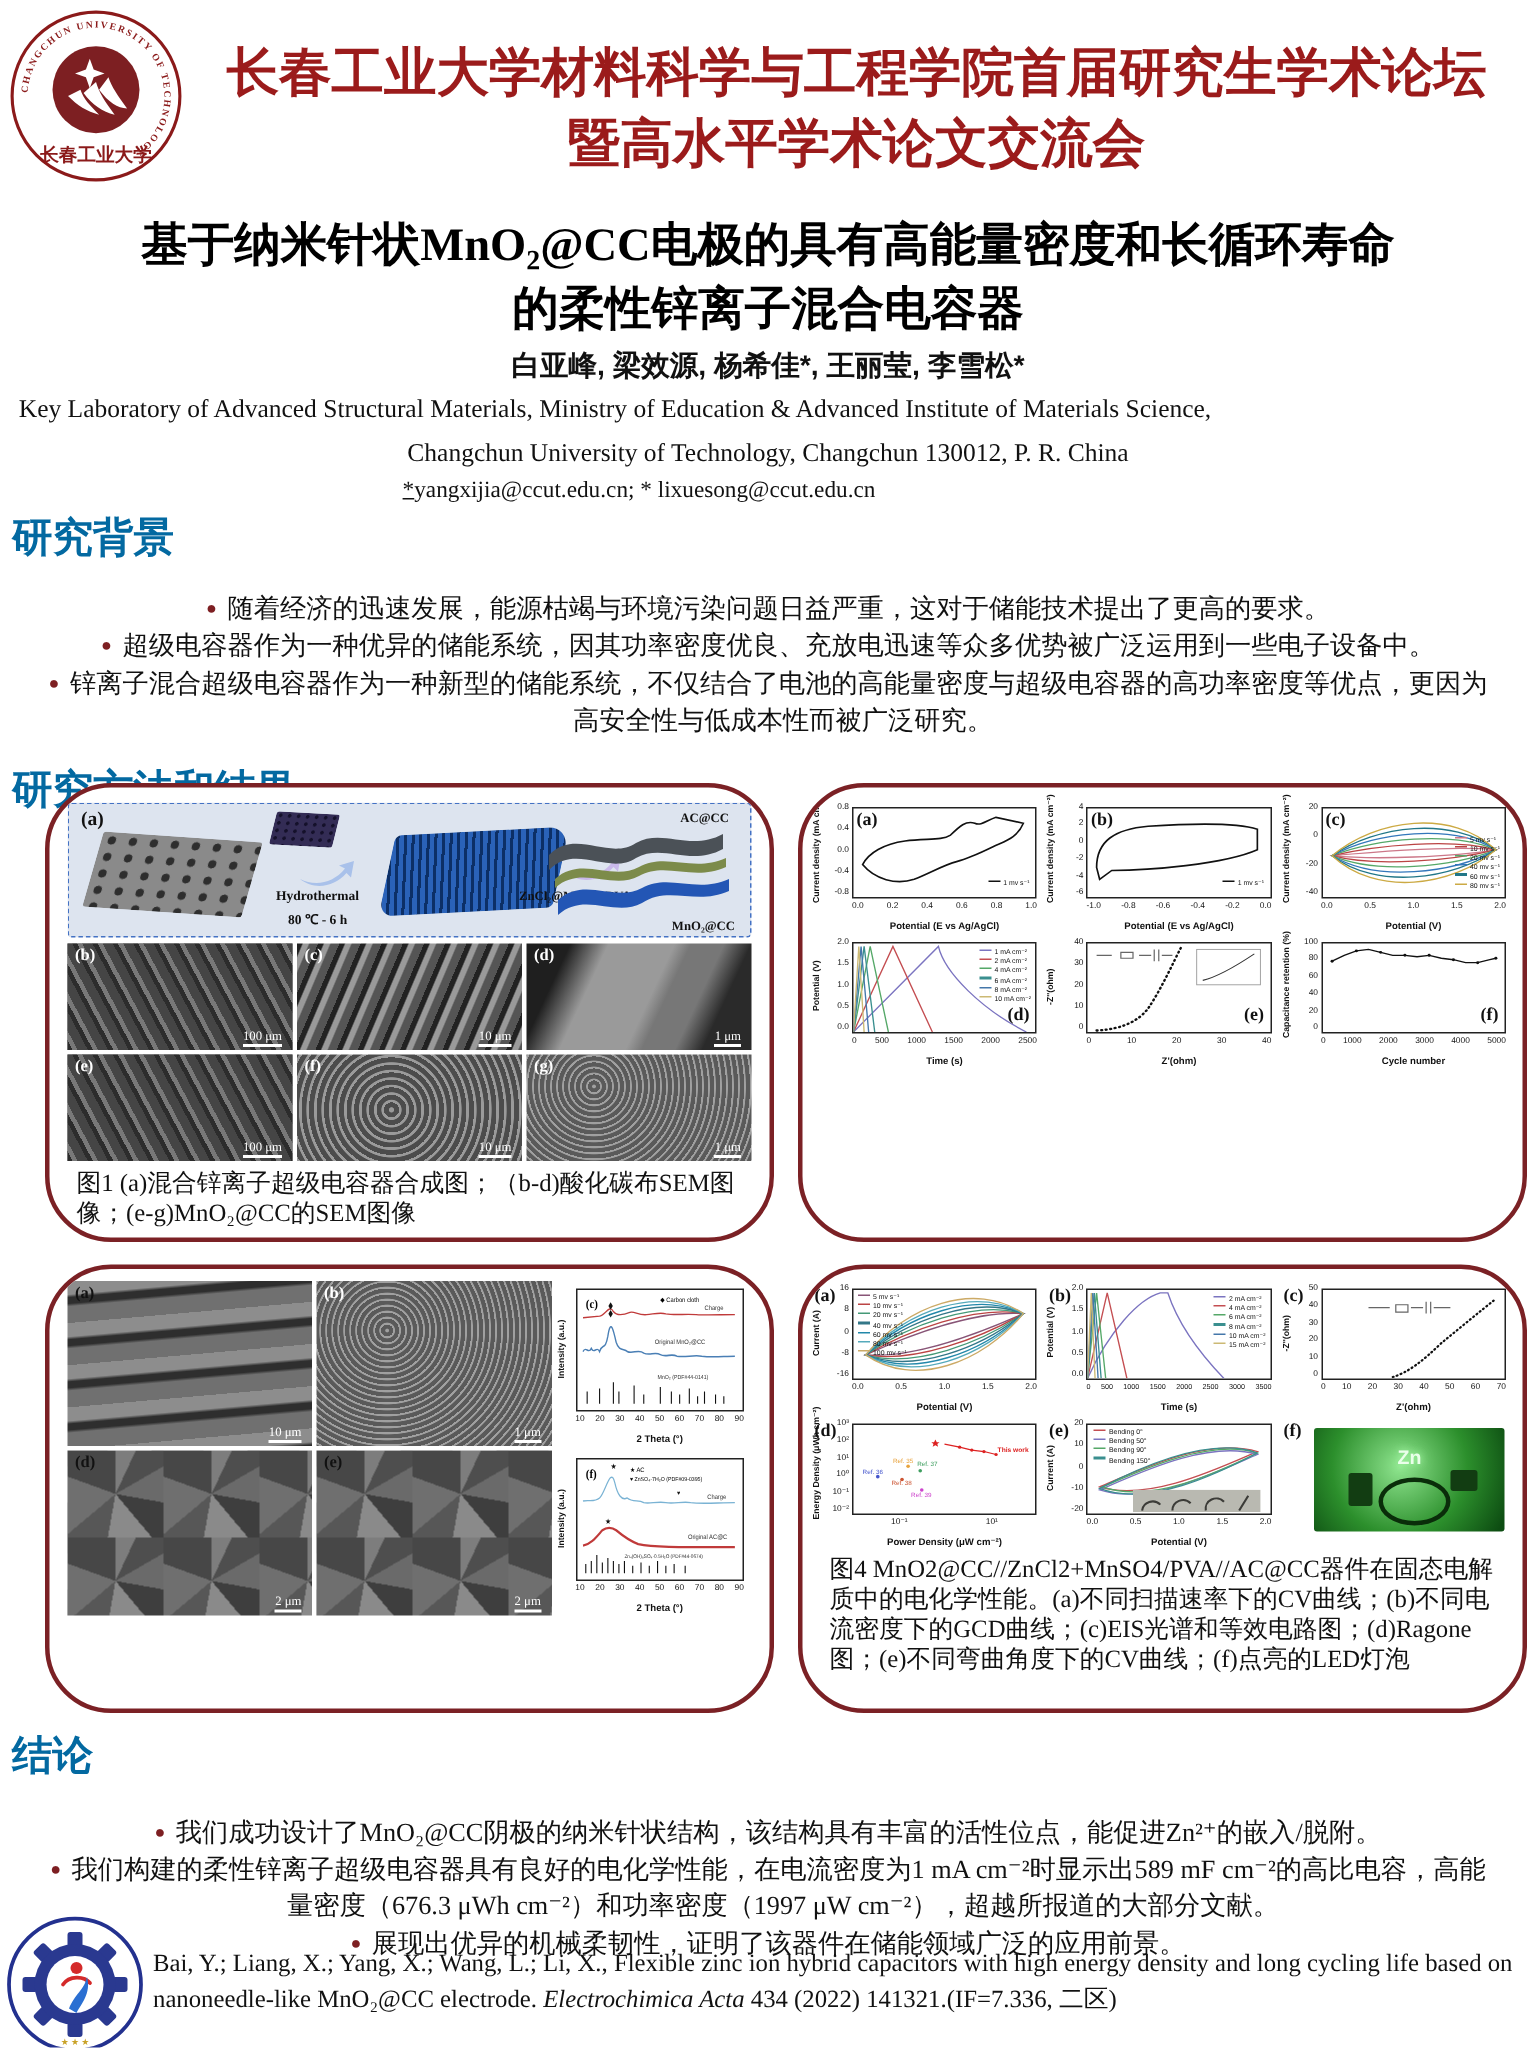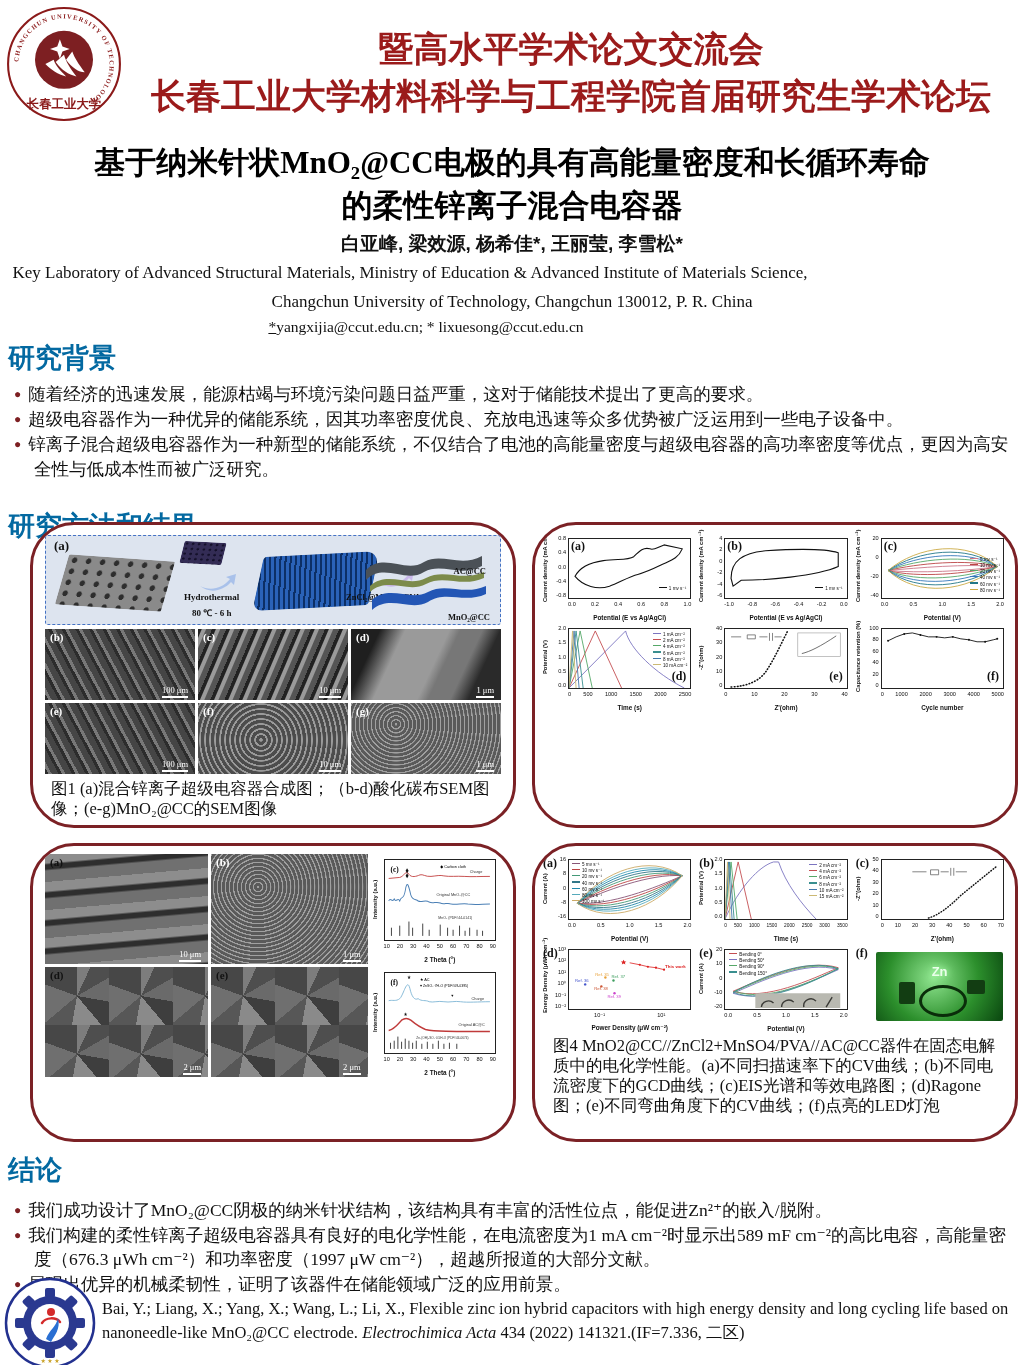--- a/index.html
+++ b/index.html
@@ -16,21 +16,21 @@
               font-size:31px;line-height:1.38;color:#000;}
   #authors{left:0;top:231px;width:1024px;text-align:center;font-weight:bold;font-size:19px;
            font-family:"Liberation Sans","DejaVu Sans",sans-serif;}
   #affil1{left:0;top:263px;width:820px;text-align:center;font-size:17px;}
   #affil2{left:0;top:292px;width:1024px;text-align:center;font-size:17px;}
   #emails{left:0;top:318px;width:852px;text-align:center;font-size:15.5px;}
   #emails .ul{text-decoration:underline;}
 
   
   .sec-head{left:8px;color:#0369a1;font-weight:bold;font-size:27px;}
-  ul.blts{margin:4px;padding:0;list-style:none;font-size:17.5px;line-height:1.42;}
+  ul.blts{margin:15px;padding:0;list-style:none;font-size:17.5px;line-height:1.42;text-align:center;}
   ul.blts li{padding-left:20px;text-indent:-20px;margin:0;}
   ul.blts li::before{content:"●";color:#7d1f22;font-size:12px;margin-right:7px;vertical-align:2px;}
 
   
   .panel{position:absolute;width:480px;border:3.5px solid #7b2125;border-radius:44px;background:#fff;overflow:hidden;}
   #p1{left:30px;top:522px;height:300px;}
   #p2{left:532px;top:522px;height:300px;}
   #p3{left:30px;top:843px;height:293px;}
   #p4{left:532px;top:843px;height:293px;}
   .caption{padding:3px 18px 0 18px;font-size:16.5px;line-height:1.22;}
@@ -140,22 +140,22 @@
     <text x="56" y="30" text-anchor="middle" font-size="5" fill="#8b1a1a">·1952·</text>
     <circle cx="56" cy="52" r="28" fill="#7d1f22"></circle>
     <path d="M52,32 l2.5,7 7,2.5 -7,2.5 -2.5,7 -2.5,-7 -7,-2.5 7,-2.5 z" fill="#fff"></path>
     <path d="M38,56 C44,62 50,66 58,68 C52,62 48,58 46,52 Z" fill="#fff"></path>
     <path d="M48,54 C54,62 60,66 68,68 C62,60 58,54 56,47 Z" fill="#fff"></path>
     <path d="M58,52 C64,60 70,64 76,64 C70,56 66,50 64,44 Z" fill="#fff"></path>
     <text x="56" y="98" text-anchor="middle" font-size="12" fill="#8b1a1a" font-weight="bold">长春工业大学</text>
   </svg>
 </div>
 <div class="abs" id="hdr-title">
+  <div>长春工业大学材料科学与工程学院首届研究生学术论坛</div>
   <div>暨高水平学术论文交流会</div>
-  <div>长春工业大学材料科学与工程学院首届研究生学术论坛</div>
 </div>
 
 <div class="abs" id="main-title">
   <div>基于纳米针状MnO₂@CC电极的具有高能量密度和长循环寿命</div>
   <div>的柔性锌离子混合电容器</div>
 </div>
 <div class="abs" id="authors">白亚峰, 梁效源, 杨希佳*, 王丽莹, 李雪松*</div>
 <div class="abs" id="affil1">Key Laboratory of Advanced Structural Materials, Ministry of Education &amp; Advanced Institute of Materials Science,</div>
 <div class="abs" id="affil2">Changchun University of Technology, Changchun 130012, P. R. China</div>
 <div class="abs" id="emails"><span class="ul">*</span><span>yangxijia@ccut.edu.cn; * lixuesong@ccut.edu.cn</span></div>
@@ -184,21 +184,21 @@
     <div class="cloth c-blue"></div>
     <svg class="arr" style="left:330px;top:28px;" viewBox="0 0 40 24">
       <path d="M2,18 C12,23 24,21 32,11 L28,9 L38,6 L36,17 L33,14 C25,23 12,26 2,18 Z" fill="#c9b8ea"></path>
       </svg>
     <span class="s-lbl" style="left:300px;top:56px;font-size:8.5px;">ZnCl₂@MnSO₄/PVA</span>
     <svg class="stack" viewBox="0 0 130 80">
       <path d="M2,30 C20,12 42,34 60,22 C78,12 96,28 118,16 L118,26 C96,38 78,22 60,32 C42,44 20,22 2,40 Z" fill="#4b5157"></path>
       <path d="M6,46 C24,30 44,48 62,38 C80,28 98,42 120,32 L120,38 C98,48 80,34 62,44 C44,54 24,36 6,52 Z" fill="#7c8b4a"></path>
       <path d="M8,60 C26,44 46,62 64,52 C82,42 100,56 122,46 L122,54 C100,64 82,50 64,62 C46,72 26,54 8,70 Z" fill="#2356b5"></path>
     </svg>
-    <span class="s-lbl" style="right:14px;top:4px;font-size:8.5px;margin-top:26px;">AC@CC</span>
+    <span class="s-lbl" style="right:14px;top:4px;font-size:8.5px;">AC@CC</span>
     <span class="s-lbl" style="right:10px;bottom:2px;font-size:8.5px;">MnO₂@CC</span>
   </div>
   <div class="semgrid1">
     <div class="sem tx-weave">
       <span class="lt">(b)</span>
       <span class="sb">100 μm</span>
       </div>
     <div class="sem tx-bundle">
       <span class="lt">(c)</span>
       <span class="sb">10 μm</span>

